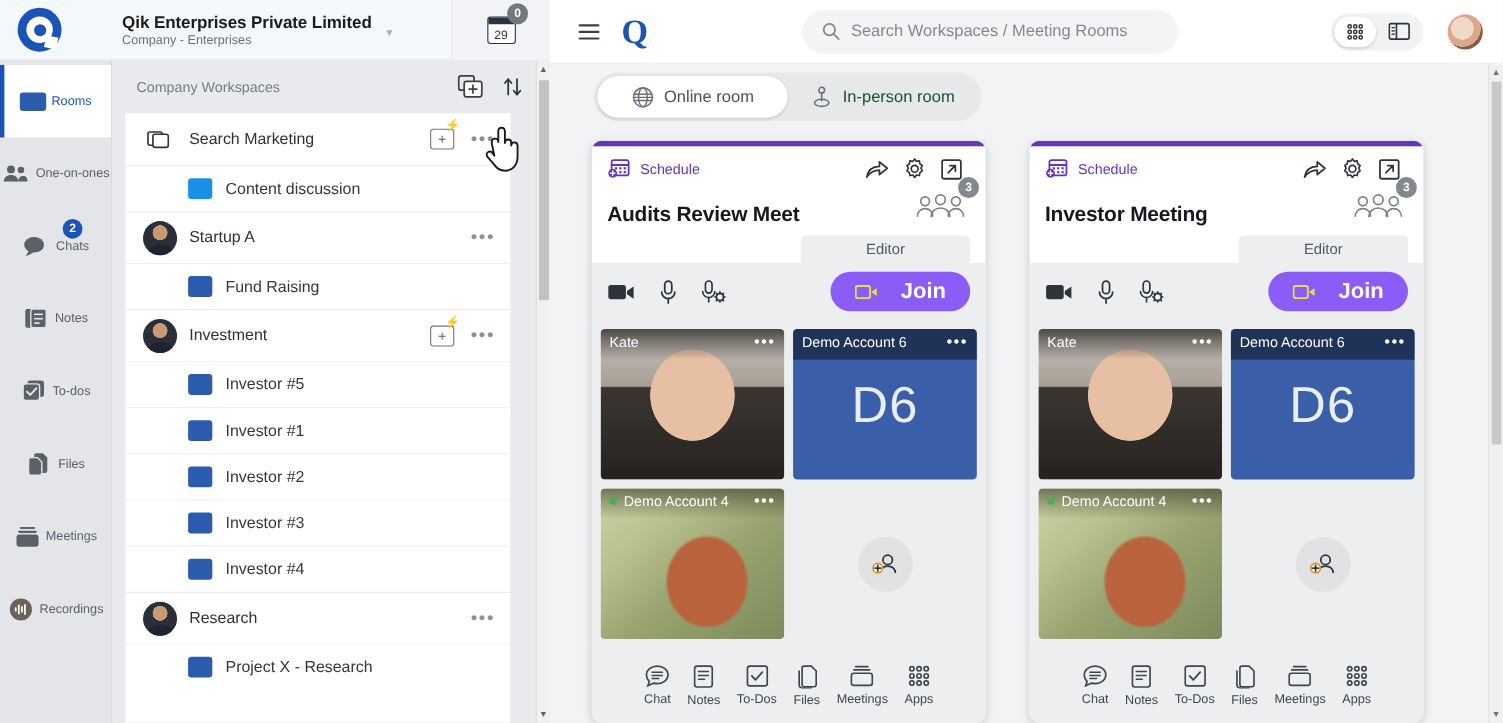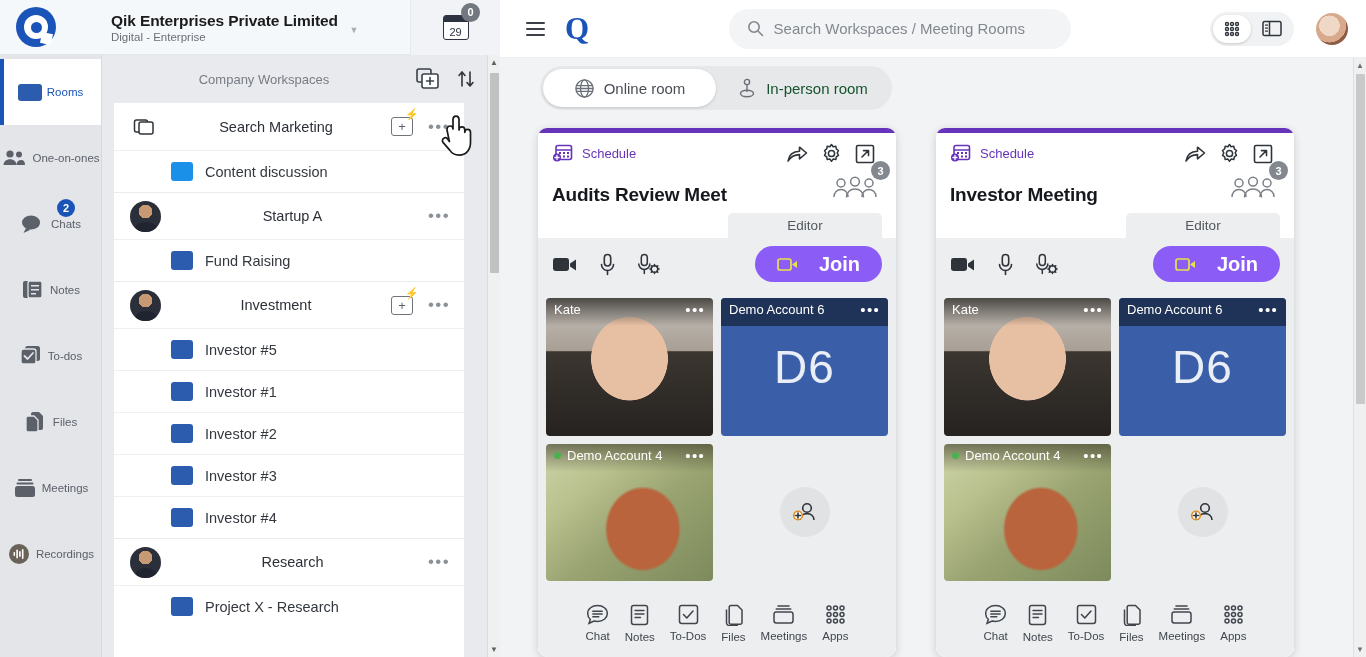--- a/index.html
+++ b/index.html
@@ -89,21 +89,20 @@
     min-width: 18px; height: 18px; border-radius: 50%;
     background: #1a54b8; color: #fff; font-size: 11px; font-weight: bold;
     display: flex; align-items: center; justify-content: center;
   }
   .sq-blue { width: 24px; height: 17px; background: #2b5cad; border-radius: 3px; }
 
   
   .ws-panel {
     position: absolute; left: 102px; top: 55px; width: 398px; height: 602px;
     background: #e8eaed;
-    text-align: center;
   }
   .ws-head {
     height: 48px; display: flex; align-items: center; padding: 0 20px 0 22px; gap: 10px;
   }
   .ws-head-title { flex: 1; font-size: 13px; color: #777c84; }
   .ws-head-btn { width: 28px; height: 28px; display: flex; align-items: center; justify-content: center; cursor: pointer; }
   .ws-list {
     position: absolute; left: 12px; top: 48px; width: 350px; bottom: 0;
     background: #fff; overflow: hidden;
   }
@@ -300,21 +299,21 @@
   <div class="left-col">
 
     <div class="company-header">
       <div class="logo-wrap">
         <div class="logo">
           <div class="logo-tail"></div>
         </div>
       </div>
       <div class="company-text">
         <div class="company-name">Qik Enterprises Private Limited</div>
-        <div class="company-sub">Digital - Enterprise</div>
+        <div class="company-sub">Company - Enterprises</div>
       </div>
       <div class="company-caret">▼</div>
       <div class="cal-zone">
         <div class="cal-icon">
           <span class="cal-num">29</span>
         </div>
         <div class="cal-badge">0</div>
       </div>
     </div>
 

